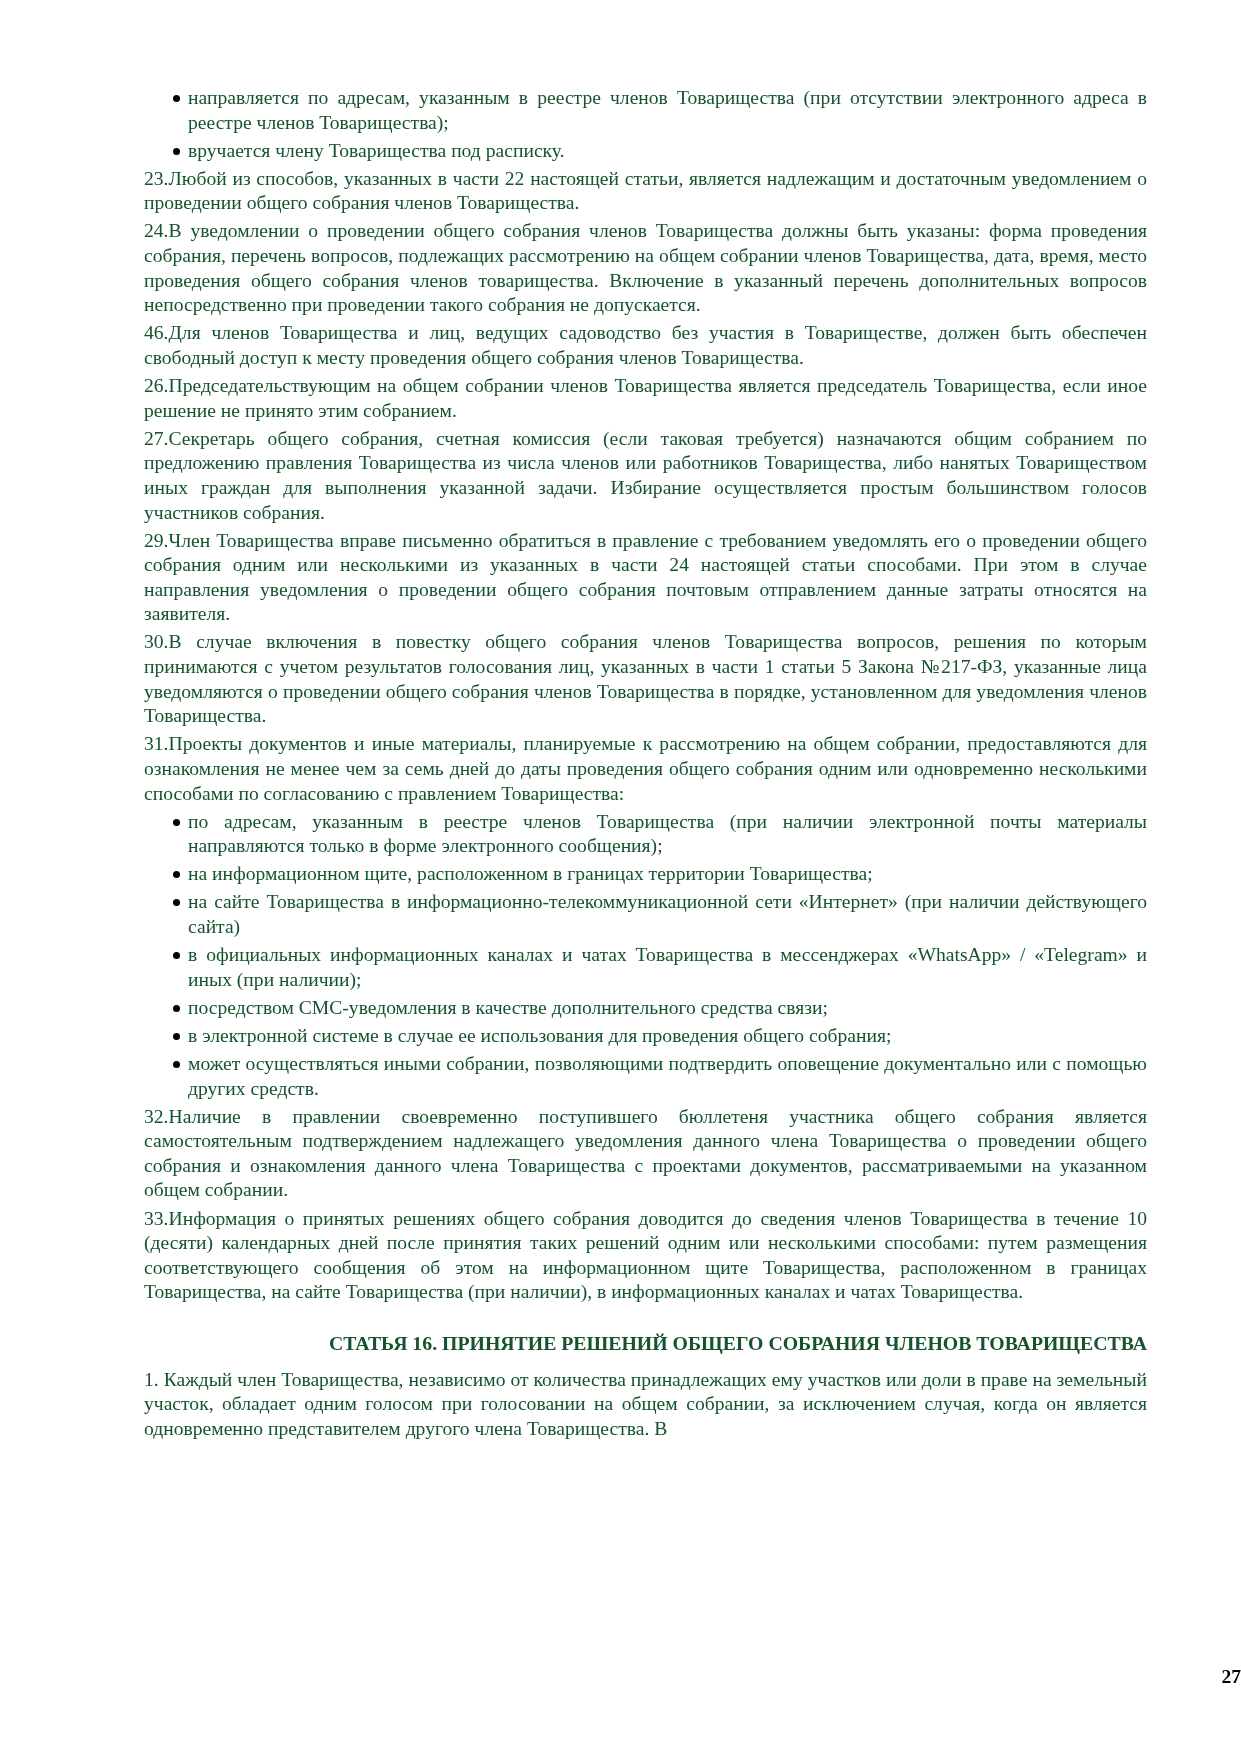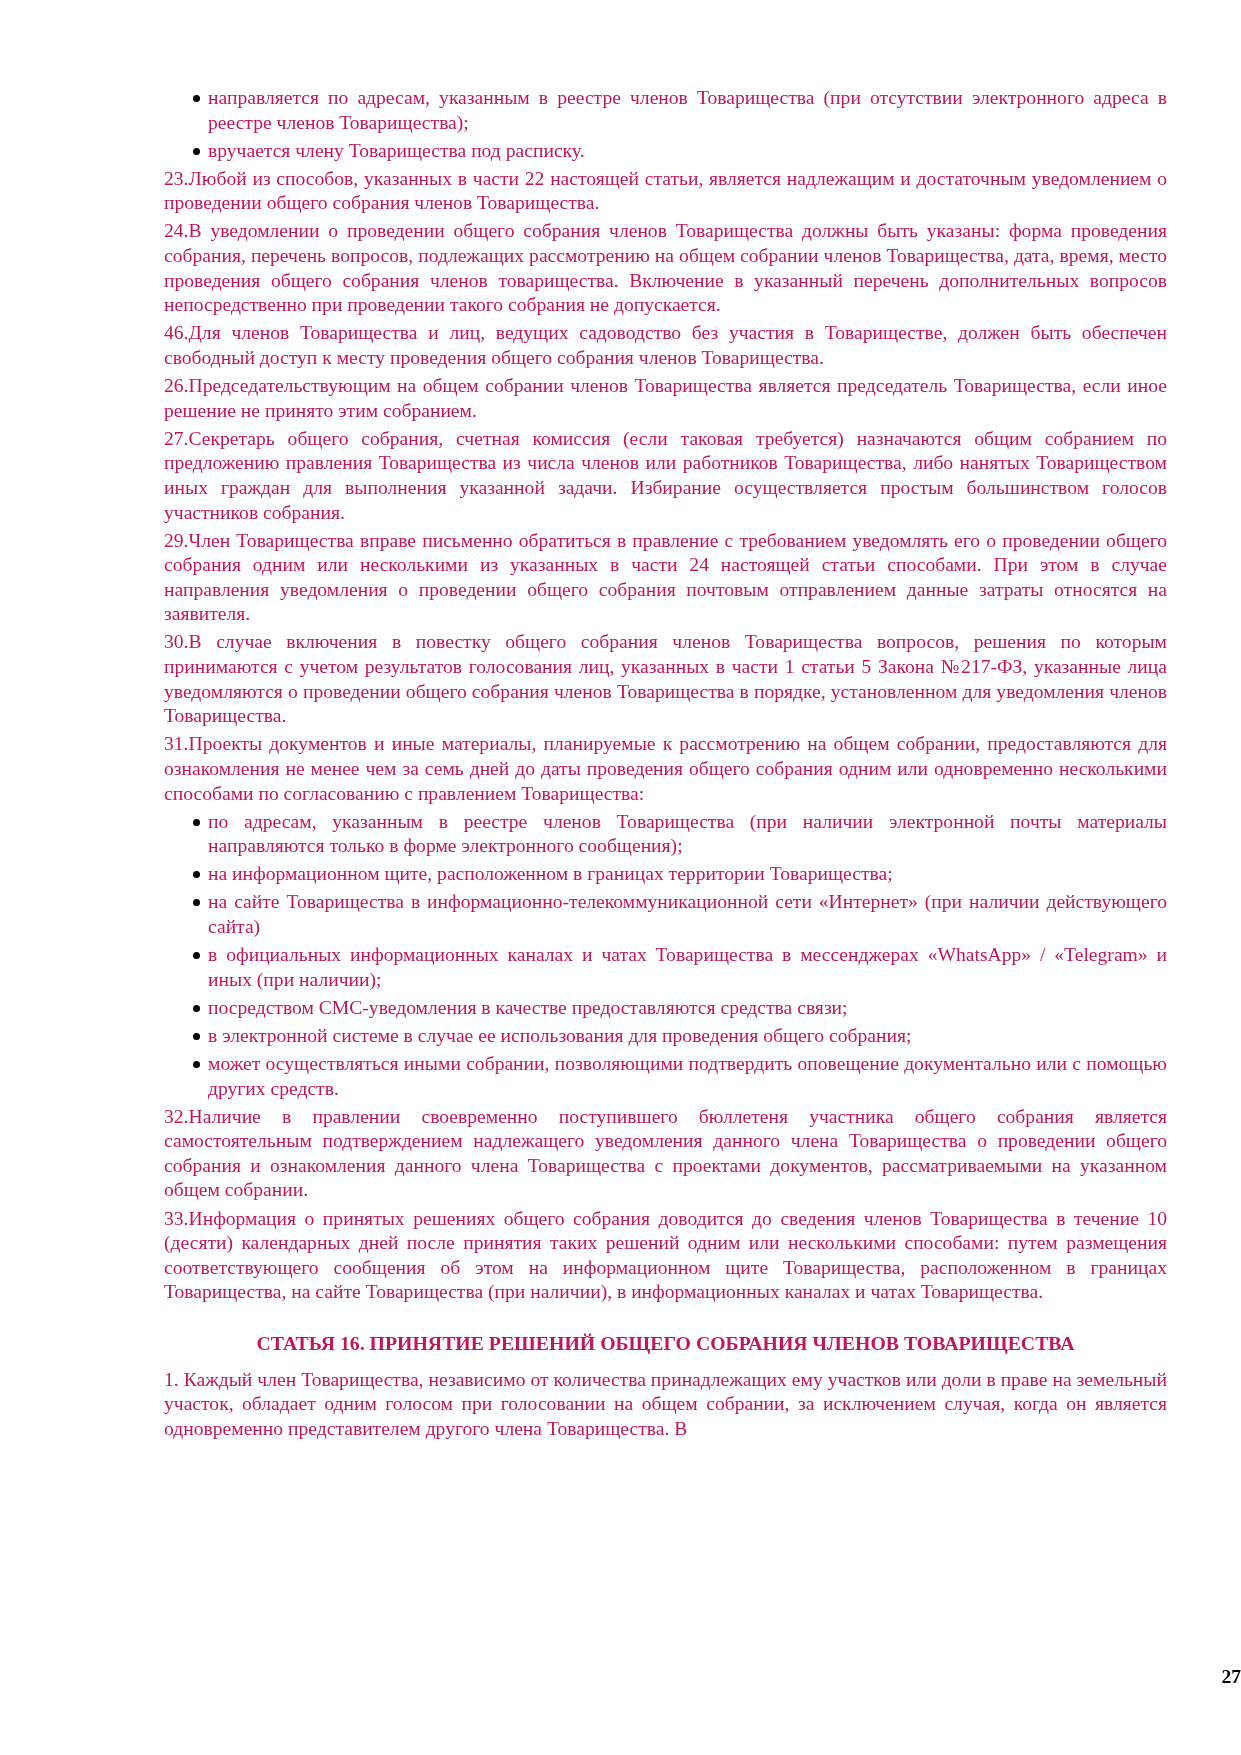--- a/index.html
+++ b/index.html
@@ -1,30 +1,30 @@
 <!DOCTYPE html>
 <html><head>
 <meta charset="utf-8">
 <style>
   html, body { margin: 0; padding: 0; background: #ffffff; }
   body { width: 1241px; height: 1755px; position: relative; overflow: hidden; }
   .page {
-    position: absolute; left: 164px; top: 86px; width: 1003px;
+    position: absolute; left: 144px; top: 86px; width: 1003px;
     font-family: "Liberation Serif", serif; font-size: 19.6px; line-height: 24.6px;
-    color: #be185d; text-align: justify;
+    color: #14532d; text-align: justify;
   }
   .para { margin: 0 0 3.5px 0; }
   .bullets { margin: 0 0 3.5px 0; padding: 0; list-style: none; }
   .bullets li { position: relative; padding-left: 44px; margin: 0 0 3.5px 0; }
   .bullets li .dot {
     position: absolute; left: 29px; top: 9px; width: 7px; height: 7px;
     border-radius: 50%; background: #000;
   }
   .heading {
-    font-weight: bold; font-size: 19.8px; text-align: center;
+    font-weight: bold; font-size: 19.8px; text-align: right;
     margin: 26px 0 12px 0;
   }
   .pagenum {
     position: absolute; left: 0; right: 0; top: 1666px; text-align: right;
     font-family: "Liberation Serif", serif; font-weight: bold; font-size: 19.6px;
   }
 </style>
 </head>
 <body>
 
@@ -41,21 +41,21 @@
   <p class="para">27.Секретарь общего собрания, счетная комиссия (если таковая требуется) назначаются общим собранием по предложению правления Товарищества из числа членов или работников Товарищества, либо нанятых Товариществом иных граждан для выполнения указанной задачи. Избирание осуществляется простым большинством голосов участников собрания.</p>
   <p class="para">29.Член Товарищества вправе письменно обратиться в правление с требованием уведомлять его о проведении общего собрания одним или несколькими из указанных в части 24 настоящей статьи способами. При этом в случае направления уведомления о проведении общего собрания почтовым отправлением данные затраты относятся на заявителя.</p>
   <p class="para">30.В случае включения в повестку общего собрания членов Товарищества вопросов, решения по которым принимаются с учетом результатов голосования лиц, указанных в части 1 статьи 5 Закона №217-ФЗ, указанные лица уведомляются о проведении общего собрания членов Товарищества в порядке, установленном для уведомления членов Товарищества.</p>
   <p class="para">31.Проекты документов и иные материалы, планируемые к рассмотрению на общем собрании, предоставляются для ознакомления не менее чем за семь дней до даты проведения общего собрания одним или одновременно несколькими способами по согласованию с правлением Товарищества:</p>
 
   <ul class="bullets">
     <li><span class="dot"></span><span>по адресам, указанным в реестре членов Товарищества (при наличии электронной почты материалы направляются только в форме электронного сообщения);</span></li>
     <li><span class="dot"></span><span>на информационном щите, расположенном в границах территории Товарищества;</span></li>
     <li><span class="dot"></span><span>на сайте Товарищества в информационно-телекоммуникационной сети «Интернет» (при наличии действующего сайта)</span></li>
     <li><span class="dot"></span><span>в официальных информационных каналах и чатах Товарищества в мессенджерах «WhatsApp» / «Telegram» и иных (при наличии);</span></li>
-    <li><span class="dot"></span><span>посредством СМС-уведомления в качестве предоставляются средства связи;</span></li>
+    <li><span class="dot"></span><span>посредством СМС-уведомления в качестве дополнительного средства связи;</span></li>
     <li><span class="dot"></span><span>в электронной системе в случае ее использования для проведения общего собрания;</span></li>
     <li><span class="dot"></span><span>может осуществляться иными собрании, позволяющими подтвердить оповещение документально или с помощью других средств.</span></li>
   </ul>
 
   <p class="para">32.Наличие в правлении своевременно поступившего бюллетеня участника общего собрания является самостоятельным подтверждением надлежащего уведомления данного члена Товарищества о проведении общего собрания и ознакомления данного члена Товарищества с проектами документов, рассматриваемыми на указанном общем собрании.</p>
   <p class="para">33.Информация о принятых решениях общего собрания доводится до сведения членов Товарищества в течение 10 (десяти) календарных дней после принятия таких решений одним или несколькими способами: путем размещения соответствующего сообщения об этом на информационном щите Товарищества, расположенном в границах Товарищества, на сайте Товарищества (при наличии), в информационных каналах и чатах Товарищества.</p>
 
   <h2 class="heading">СТАТЬЯ 16.  ПРИНЯТИЕ РЕШЕНИЙ ОБЩЕГО СОБРАНИЯ ЧЛЕНОВ ТОВАРИЩЕСТВА</h2>
 
   <p class="para">1. Каждый член Товарищества, независимо от количества принадлежащих ему участков или доли в праве на земельный участок, обладает одним голосом при голосовании на общем собрании, за исключением случая, когда он является одновременно представителем другого члена Товарищества. В</p>

